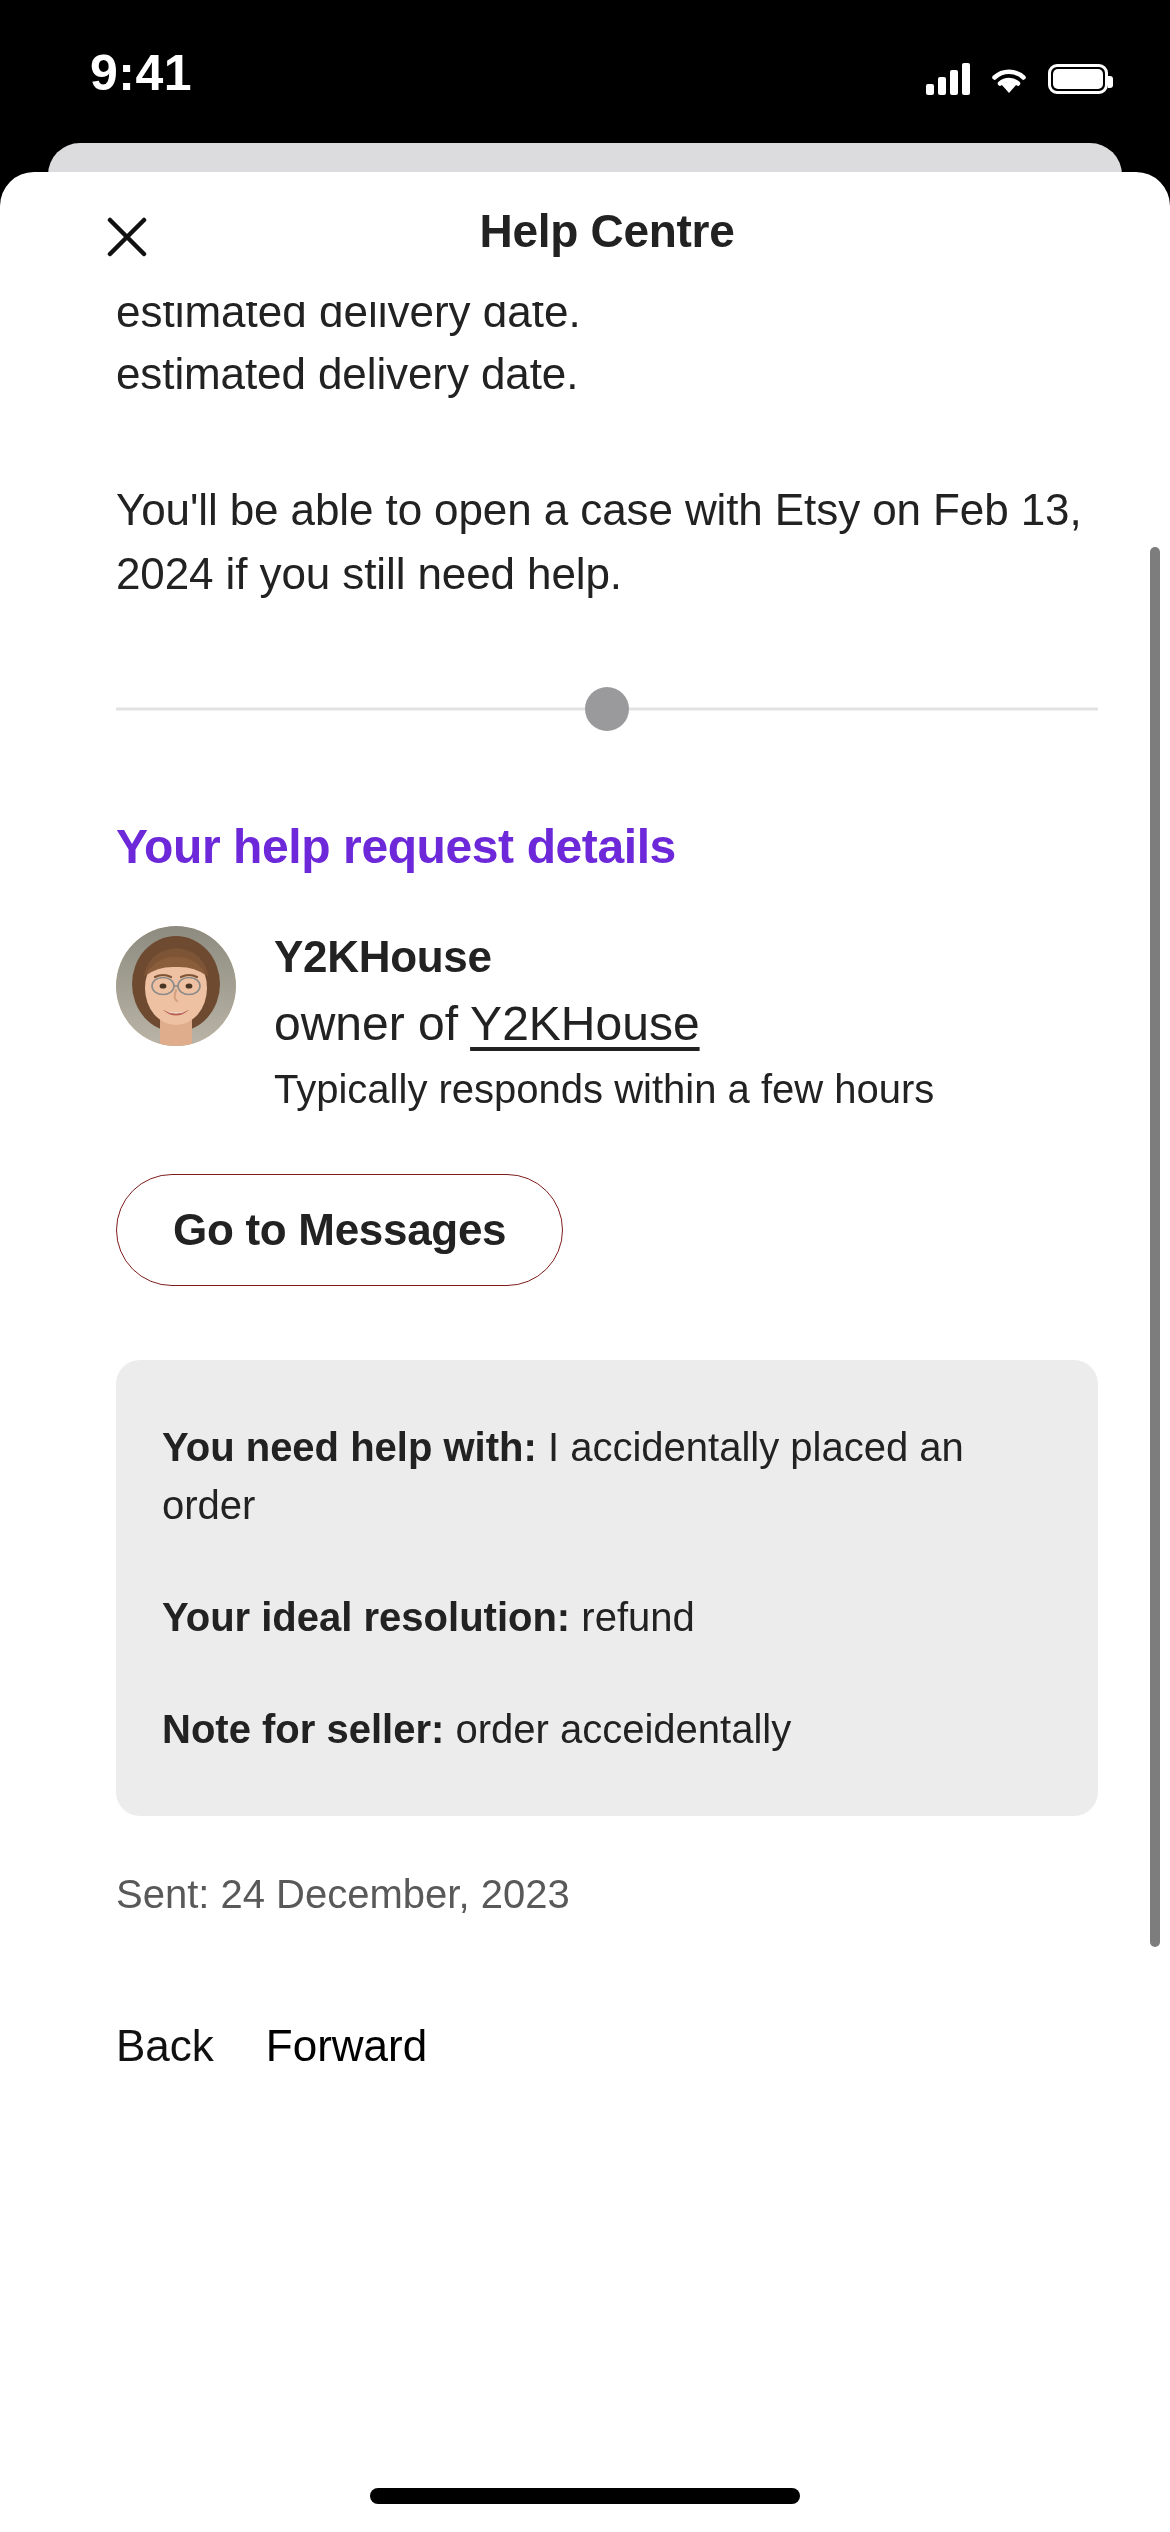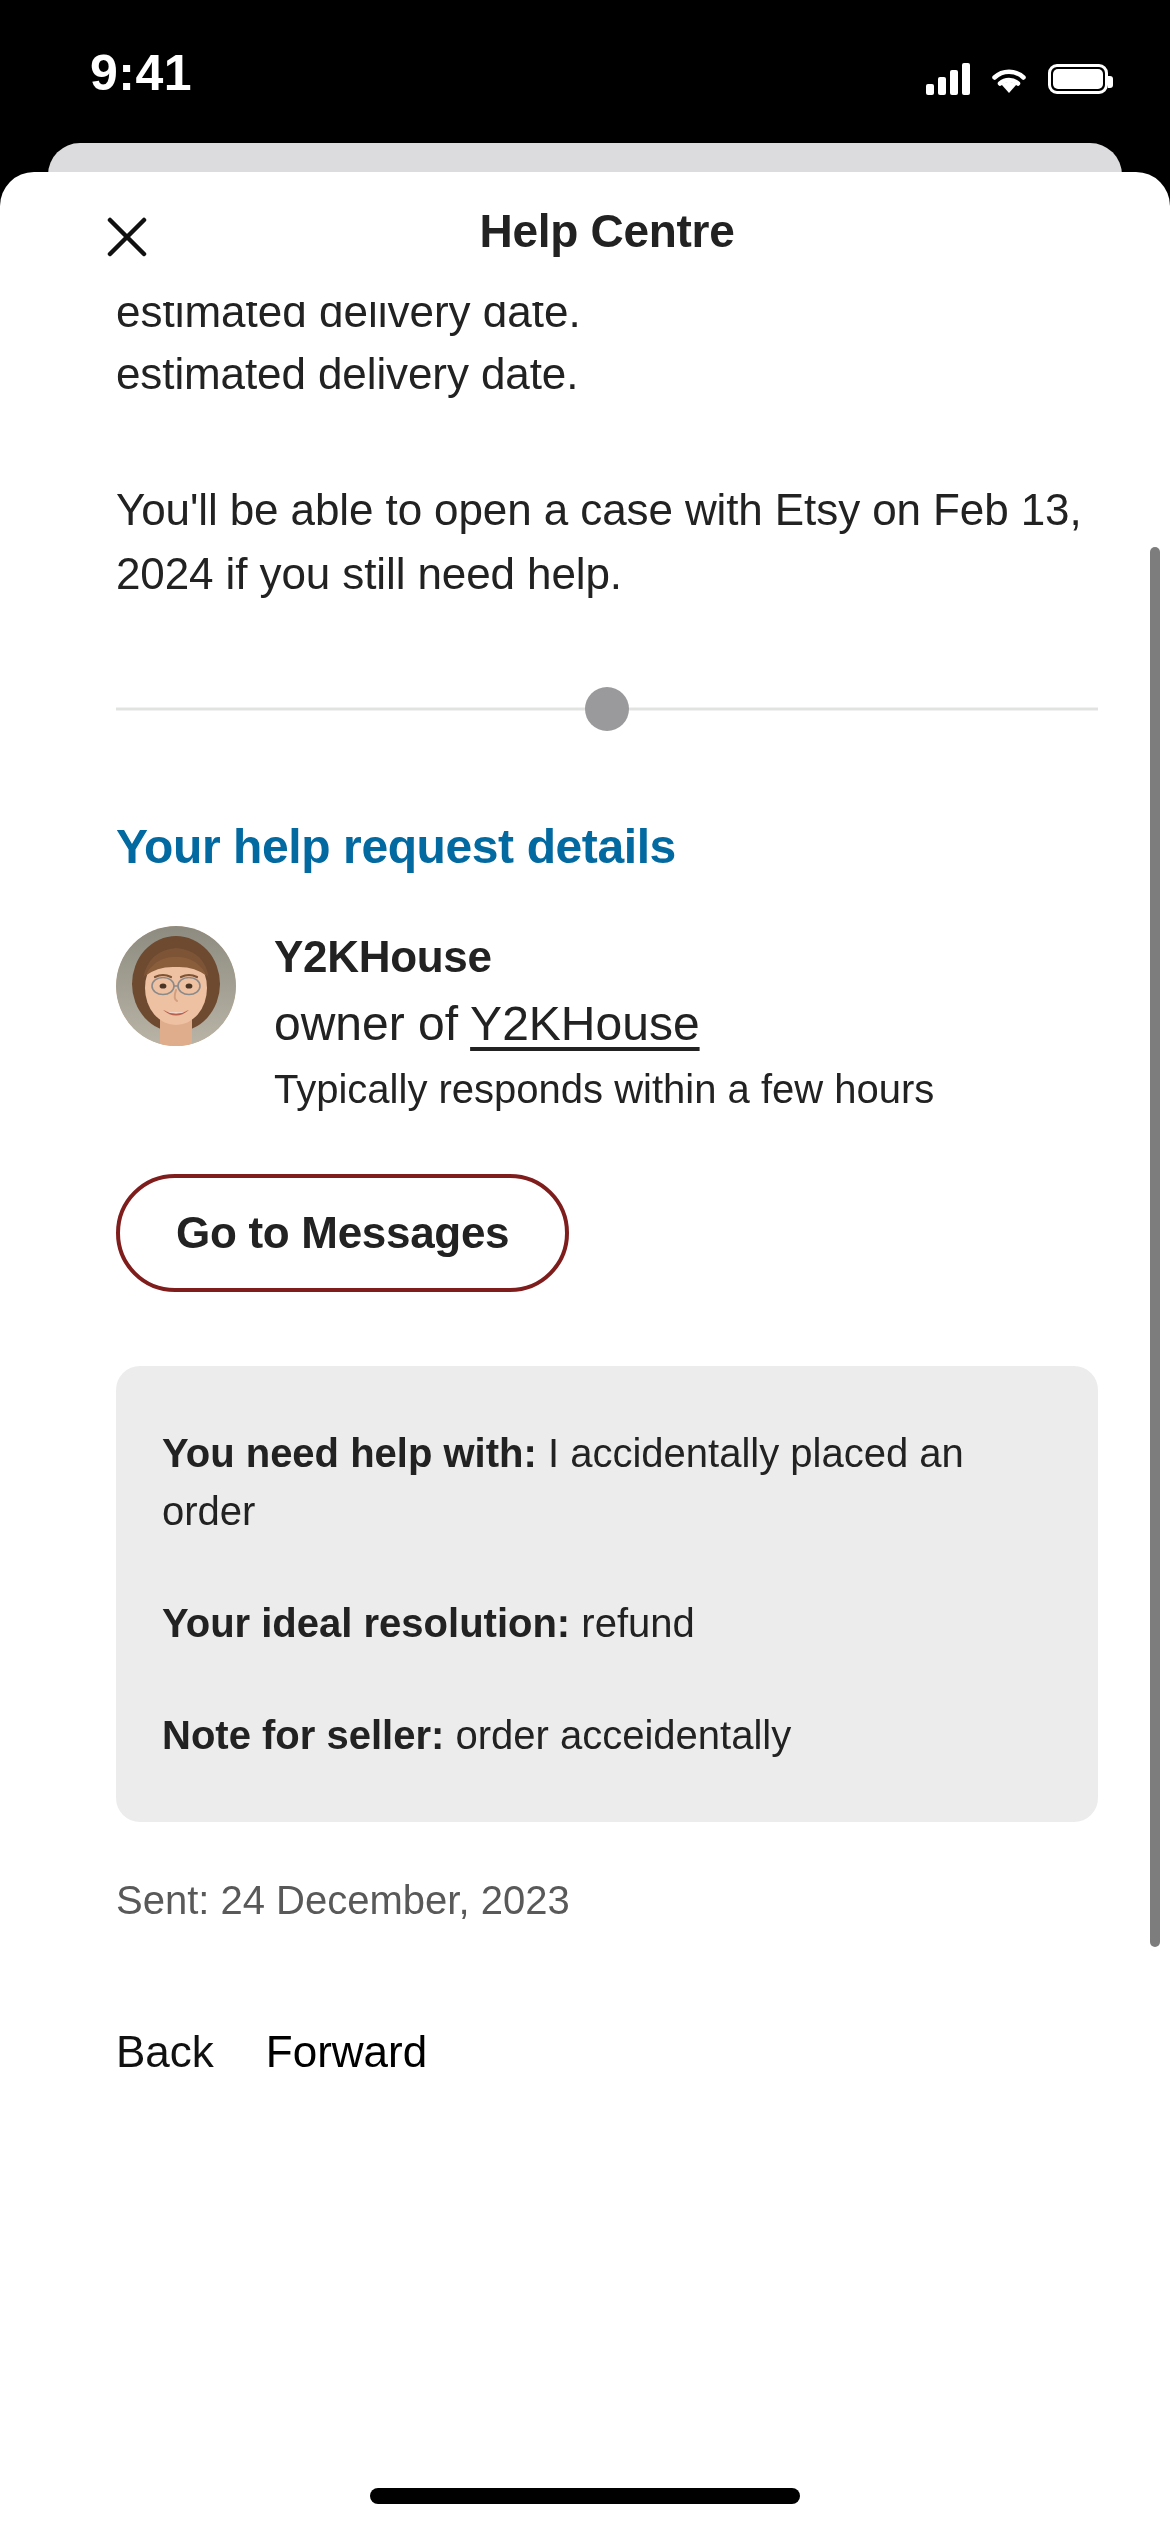--- a/index.html
+++ b/index.html
@@ -99,21 +99,21 @@
     height:3px; background:#e1e3e1; transform:translateY(-50%);
   }
   .progress-dot{
     position:absolute; left:50%; top:50%;
     width:44px; height:44px; border-radius:50%;
     background:#9a9a9c; transform:translate(-50%,-50%);
   }
 
   .section-title{
     margin-top:84px;
-    font-size:48px; font-weight:700; color:#0369a1; letter-spacing:-0.4px;
+    font-size:48px; font-weight:700; color:#6d28d9; letter-spacing:-0.4px;
   }
 
   
   .seller-row{
     display:flex; align-items:flex-start; margin-top:52px; gap:38px;
   }
   .avatar{
     width:120px; height:120px; border-radius:50%; flex:0 0 120px;
     overflow:hidden; background:#c9b39c; position:relative;
   }
@@ -130,21 +130,21 @@
     margin-left:12px;
   }
   .seller-resp{
     margin-top:16px; font-size:40px; color:#222222;
   }
 
   
   .pill-btn{
     display:inline-block; margin-top:62px;
     padding:30px 56px;
-    border:4px solid #7f1d1d; border-radius:100px;
+    border:1px solid #7f1d1d; border-radius:100px;
     background:#fff; color:#222222;
     font-size:44px; font-weight:700; font-family:"Liberation Sans", sans-serif;
     letter-spacing:-0.3px; cursor:pointer;text-align:right;
   }
 
   
   .detail-card{
     margin-top:74px;
     background:#ececed; border-radius:24px;
     padding:58px 48px 58px 46px;

